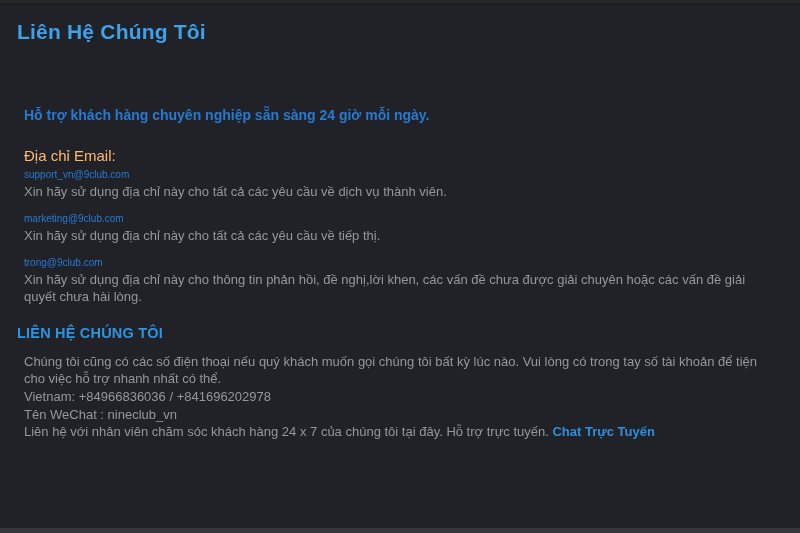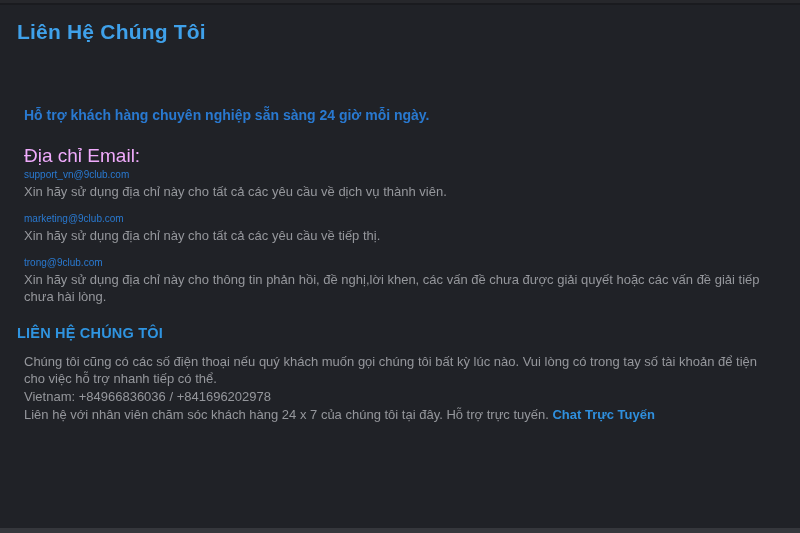--- a/index.html
+++ b/index.html
@@ -34,22 +34,22 @@
     padding: 0 24px;
   }
   .support-intro {
     color: #2979d0;
     font-weight: bold;
     font-size: 14px;
     margin-top: 63px;
     line-height: 16px;
   }
   .email-label {
-    color: #f0abfc;
-    font-size: 19px;
+    color: #fdba74;
+    font-size: 15px;
     margin-top: 24px;
     line-height: 17px;
   }
   .email-group {
     margin-bottom: 8px;
   }
   .email-link {
     display: inline-block;
     color: #2979d0;
     font-size: 10px;
@@ -111,28 +111,29 @@
   </div>
 
   <div class="email-group">
     <a class="email-link">marketing@9club.com</a>
     <div class="email-desc">Xin hãy sử dụng địa chỉ này cho tất cả các yêu cầu về tiếp thị.</div>
   </div>
 
 
   <div class="email-group">
     <a class="email-link">trong@9club.com</a>
-    <div class="email-desc">Xin hãy sử dụng địa chỉ này cho thông tin phản hồi, đề nghị,lời khen, các vấn đề chưa được giải quyết hoặc các vấn đề giải tiếp chưa hài lòng.</div>
+    <div class="email-desc">Xin hãy sử dụng địa chỉ này cho thông tin phản hồi, đề nghị,lời khen, các vấn đề chưa được giải chuyên hoặc các vấn đề giải quyết chưa hài lòng.</div>
   </div>
 
   <h3 class="section-heading">LIÊN HỆ CHÚNG TÔI</h3>
 
-  <div class="body-text phone-intro">Chúng tôi cũng có các số điện thoại nếu quý khách muốn gọi chúng tôi bất kỳ lúc nào. Vui lòng có trong tay số tài khoản để tiện cho việc hỗ trợ nhanh tiếp có thể.</div>
+  <div class="body-text phone-intro">Chúng tôi cũng có các số điện thoại nếu quý khách muốn gọi chúng tôi bất kỳ lúc nào. Vui lòng có trong tay số tài khoản để tiện cho việc hỗ trợ nhanh nhất có thể.</div>
 
   <div class="phone-lines">
     <div class="body-text phone-line">Vietnam: +84966836036 / +841696202978</div>
+    <div class="body-text phone-line">Tên WeChat : nineclub_vn</div>
   </div>
 
   <div class="body-text livechat-line"><span>Liên hệ với nhân viên chăm sóc khách hàng 24 x 7 của chúng tôi tại đây. Hỗ trợ trực tuyến. </span><a class="chat-link">Chat Trực Tuyến</a></div>
 
 </div>
 
 <div class="bottom-strip"></div>
 
 </body></html>

